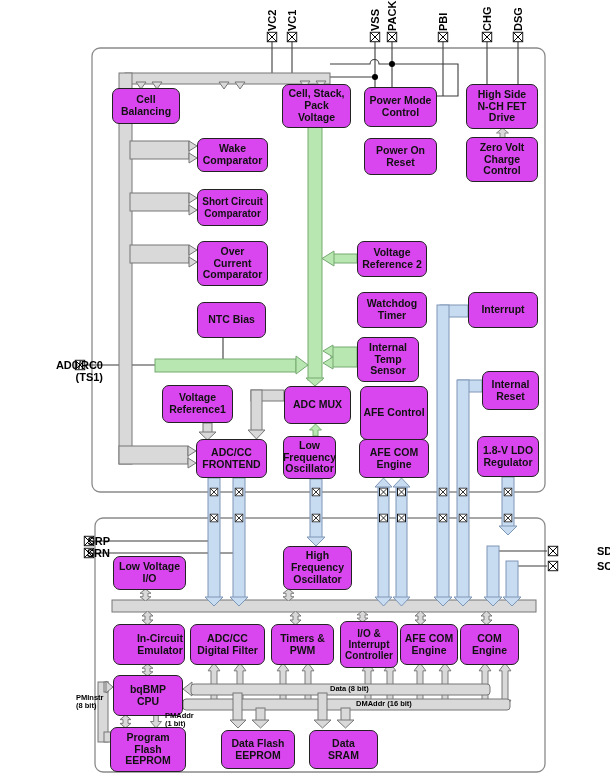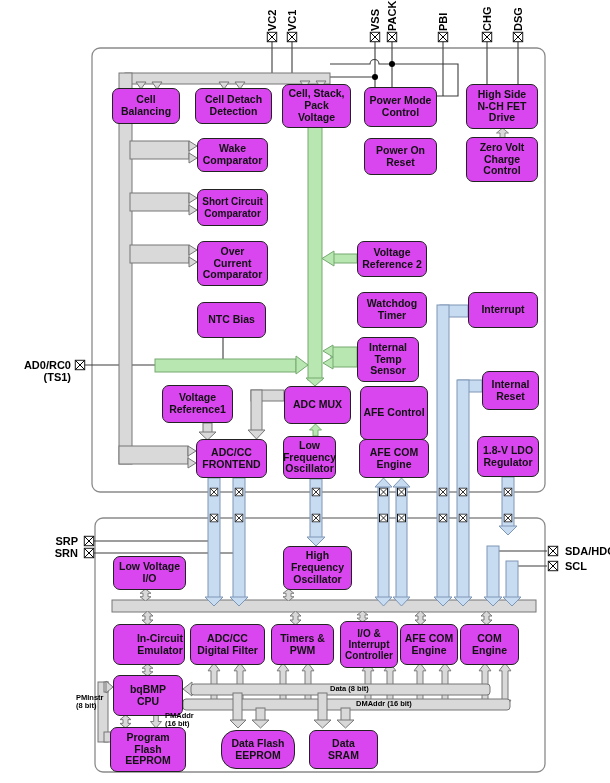--- a/index.html
+++ b/index.html
@@ -4,21 +4,21 @@
 <style>
   html,body{margin:0;padding:0;background:#fff;}
   #stage{position:relative;width:610px;height:783px;background:#fff;overflow:hidden;
          font-family:"Liberation Sans",sans-serif;}
   svg.wires{position:absolute;left:0;top:0;}
   .blk{position:absolute;background:#d946ef;border:1.6px solid #222;border-radius:7px;
        display:flex;align-items:center;justify-content:center;text-align:center;
        font:bold 10.5px/1.12 "Liberation Sans",sans-serif;color:#111;
        white-space:pre-line;box-sizing:border-box;z-index:3;}
   .blk.sm{font-size:10px;}
-  .lbl{position:absolute;font:bold 11px/1.1 "Liberation Sans",sans-serif;color:#000;z-index:4;}
+  .lbl{position:absolute;font:bold 11px/1.1 "Liberation Sans",sans-serif;color:#000;z-index:4;margin-left:32px;}
   .vpin{position:absolute;writing-mode:vertical-rl;transform:rotate(180deg);
         height:30px;top:1px;display:flex;align-items:center;justify-content:flex-start;
         font:bold 11px "Liberation Sans",sans-serif;color:#000;z-index:4;}
   .tiny{position:absolute;font:bold 7.5px/1.1 "Liberation Sans",sans-serif;color:#000;
         white-space:pre-line;z-index:4;}
   .gf{fill:#d9d9d9;stroke:#777;stroke-width:1;}
   .gn{fill:#b9e7b2;stroke:#74a96f;stroke-width:1;}
   .bl{fill:#c7dbf1;stroke:#7e96b6;stroke-width:1;}
   .tl{stroke:#3c3c3c;fill:none;stroke-width:1.1;}
   .obox{fill:none;stroke:#8a8a8a;stroke-width:1.3;}
@@ -233,22 +233,20 @@
 <div class="vpin" style="left:512px;">DSG</div>
 
 <div class="lbl" style="left:0;top:359px;width:71px;text-align:right;">AD0/RC0 (TS1)</div>
 <div class="lbl" style="left:30px;top:535px;width:48px;text-align:right;">SRP</div>
 <div class="lbl" style="left:30px;top:547px;width:48px;text-align:right;">SRN</div>
 <div class="lbl" style="left:565px;top:545px;">SDA/HDQ</div>
 <div class="lbl" style="left:565px;top:560px;">SCL</div>
 
 <div class="blk" style="left:112px;top:88px;width:68px;height:36px;">Cell
 Balancing</div>
-<div class="blk" style="left:195px;top:88px;width:77px;height:36px;">Cell Detach
-Detection</div>
 <div class="blk" style="left:282px;top:84px;width:69px;height:44px;">Cell, Stack,
 Pack
 Voltage</div>
 <div class="blk" style="left:364px;top:87px;width:73px;height:40px;">Power Mode
 Control</div>
 <div class="blk" style="left:466px;top:84px;width:72px;height:45px;">High Side
 N-CH FET
 Drive</div>
 <div class="blk" style="left:197px;top:138px;width:71px;height:34px;">Wake
 Comparator</div>
@@ -303,25 +301,25 @@
 Controller</div>
 <div class="blk" style="left:400px;top:624px;width:58px;height:41px;">AFE COM
 Engine</div>
 <div class="blk" style="left:460px;top:624px;width:59px;height:41px;">COM
 Engine</div>
 <div class="blk" style="left:113px;top:675px;width:70px;height:41px;">bqBMP
 CPU</div>
 <div class="blk" style="left:110px;top:727px;width:76px;height:45px;">Program
 Flash
 EEPROM</div>
-<div class="blk" style="left:221px;top:730px;width:74px;height:39px;border-radius:15px;">Data Flash
+<div class="blk" style="left:221px;top:730px;width:74px;height:39px;">Data Flash
 EEPROM</div>
 <div class="blk" style="left:309px;top:730px;width:69px;height:39px;">Data
 SRAM</div>
 
 <div class="tiny" style="left:330px;top:685px;">Data (8 bit)</div>
 <div class="tiny" style="left:356px;top:700px;">DMAddr (16 bit)</div>
 <div class="tiny" style="left:76px;top:694px;">PMInstr
 (8 bit)</div>
 <div class="tiny" style="left:165px;top:712px;">PMAddr
-(16 bit)</div>
+(1 bit)</div>
 
 </div>
 
 </body></html>

